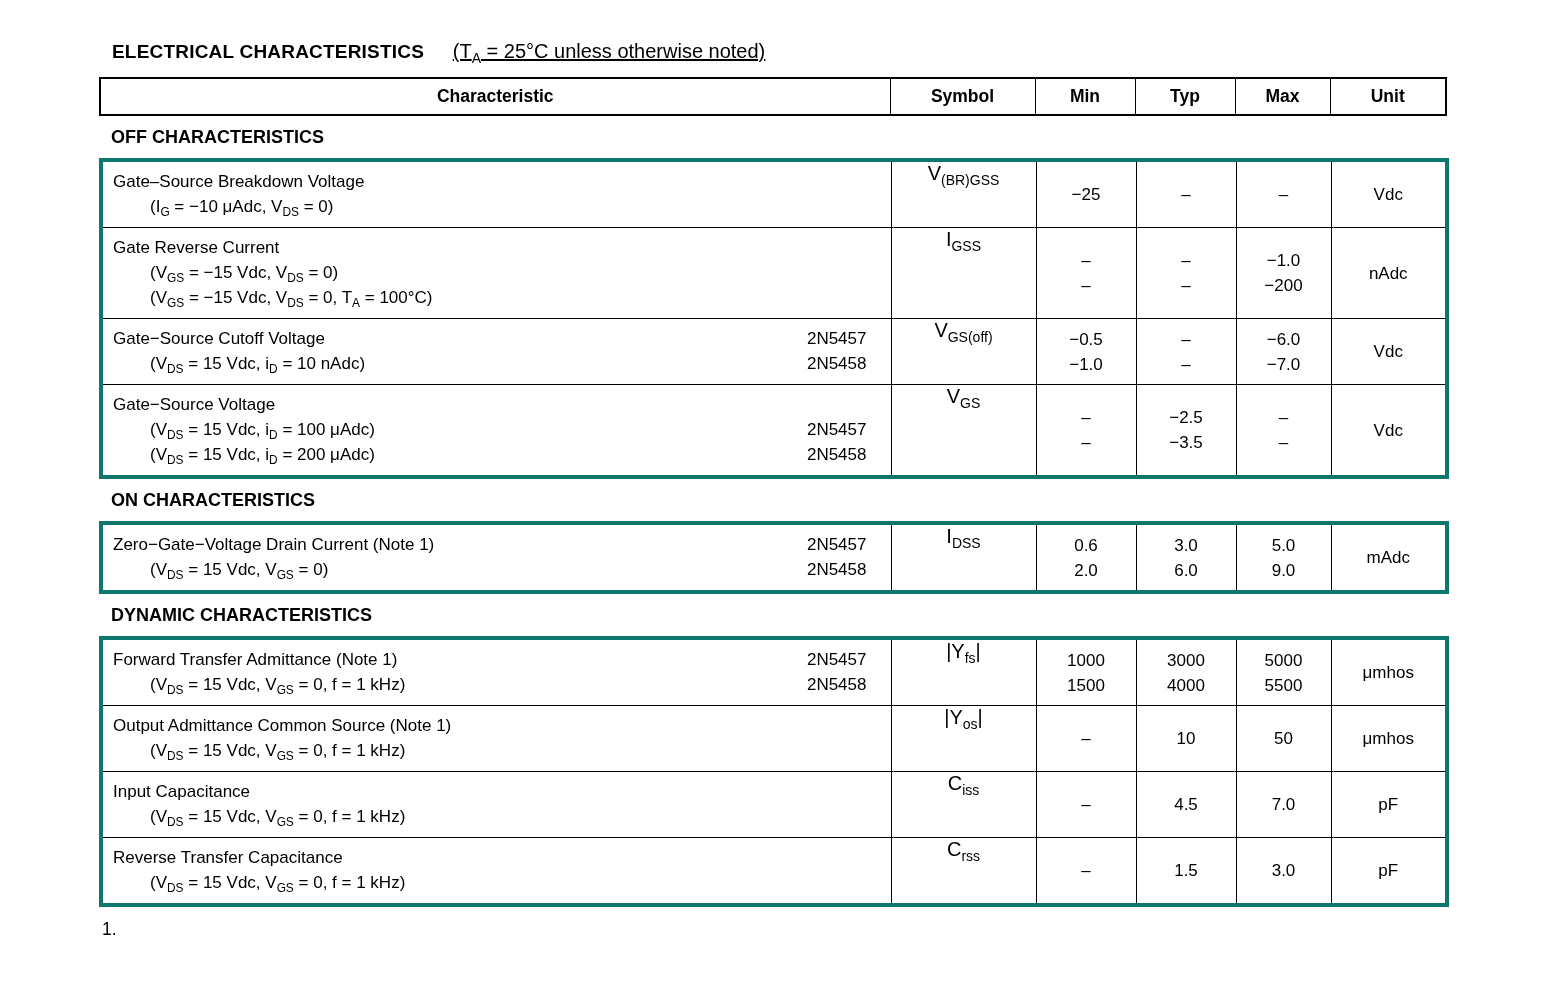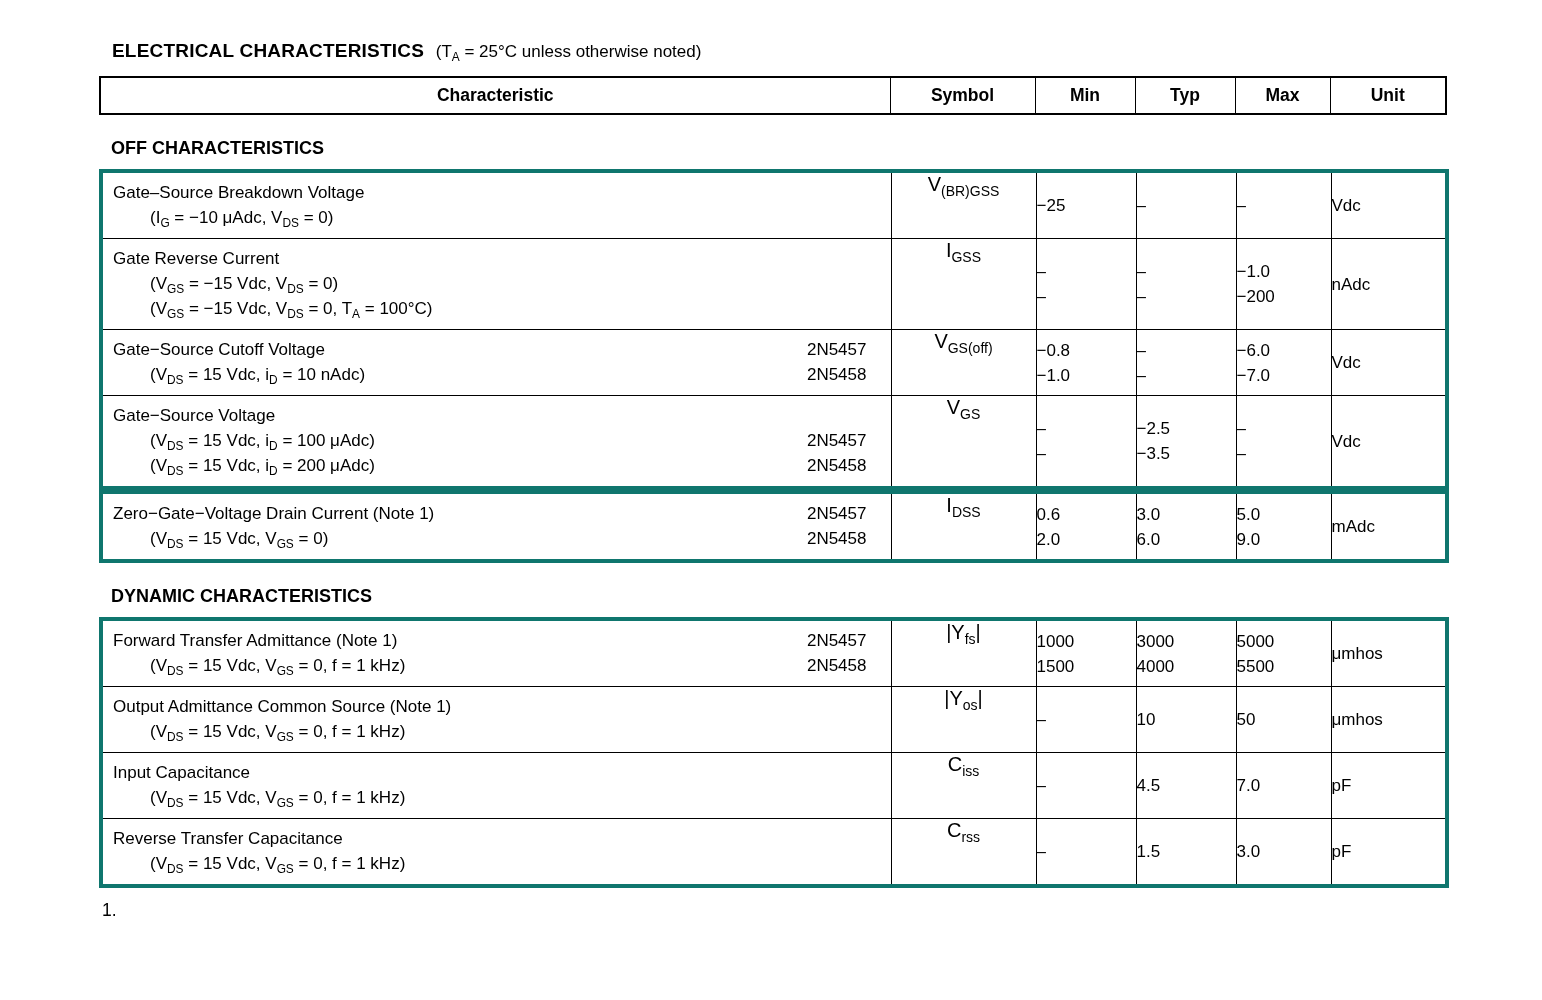--- a/index.html
+++ b/index.html
@@ -7,21 +7,21 @@
   body {
     width: 1542px; height: 1000px; overflow: hidden;
     background: #ffffff; color: #000000;
     font-family: "Liberation Sans", "DejaVu Sans", sans-serif;
     font-size: 17px;
   }
   .page { padding: 40px 0 0 99px; width: 1460px; }
 
   .title-row { margin: 0 0 14px 13px; white-space: nowrap; }
   .title-main { font-weight: 700; font-size: 19px; letter-spacing: 0.2px; }
-  .title-cond { font-size: 17px; margin-left: 7px; }
+  .title-cond { font-size: 20px; margin-left: 24px; text-decoration: underline; }
 
   sub { font-size: 0.7em; line-height: 0; }
 
   table { border-collapse: collapse; table-layout: fixed; width: 1346px; }
   col.c-char { width: 790px; }
   col.c-sym  { width: 145px; }
   col.c-min  { width: 100px; }
   col.c-typ  { width: 100px; }
   col.c-max  { width: 95px;  }
   col.c-unit { width: 116px; }
@@ -33,24 +33,24 @@
   }
 
   .char-table { border: 4px solid #0f766e; }
   .char-table td { border: 1.5px solid #000; padding: 0; }
 
   td.char-cell { vertical-align: top; padding: 7px 24px 8px 10px; }
   .char-line { display: flex; justify-content: space-between; line-height: 25px; }
   .char-line.indent { padding-left: 37px; }
 
   td.symbol-cell { vertical-align: top; text-align: center; font-size: 20px; }
-  td.value-cell { vertical-align: middle; }
+  td.value-cell { text-align: center; vertical-align: middle; }
   .value-line, .unit-line { line-height: 25px; }
 
-  .section-heading { font-weight: 700; font-size: 18px; padding: 23px 0 10px 12px; }
+  .section-heading { font-weight: 700; font-size: 18px; padding: 11px 0 10px 12px; }
 
   .footnote { display: flex; gap: 14px; margin: 12px 0 0 3px; font-size: 17.5px; }
 </style>
 </head>
 <body>
 
 <div class="page">
 
   <div class="title-row">
     <span class="title-main">ELECTRICAL CHARACTERISTICS</span>
@@ -148,21 +148,21 @@
                 <span>Gate−Source Cutoff Voltage</span>
                 <span class="device">2N5457</span>
               </div>
               <div class="char-line indent">
                 <span>(V<sub>DS</sub> = 15 Vdc, i<sub>D</sub> = 10 nAdc)</span>
                 <span class="device">2N5458</span>
               </div>
             </td>
             <td class="symbol-cell"><span>V<sub>GS(off)</sub></span></td>
             <td class="value-cell">
-              <div class="value-line">−0.8</div>
+              <div class="value-line">−0.5</div>
               <div class="value-line">−1.0</div>
             </td>
             <td class="value-cell">
               <div class="value-line">–</div>
               <div class="value-line">–</div>
             </td>
             <td class="value-cell">
               <div class="value-line">−6.0</div>
               <div class="value-line">−7.0</div>
             </td>
@@ -196,20 +196,21 @@
             <td class="value-cell">
               <div class="value-line">–</div>
               <div class="value-line">–</div>
             </td>
             <td class="value-cell">
               <div class="unit-line">Vdc</div>
             </td>
           </tr>
         </tbody>
       </table>
+      <div class="section-heading">ON CHARACTERISTICS</div>
       <table class="char-table">
         <colgroup>
           <col class="c-char">
           <col class="c-sym">
           <col class="c-min">
           <col class="c-typ">
           <col class="c-max">
           <col class="c-unit">
         </colgroup>
         <tbody>

